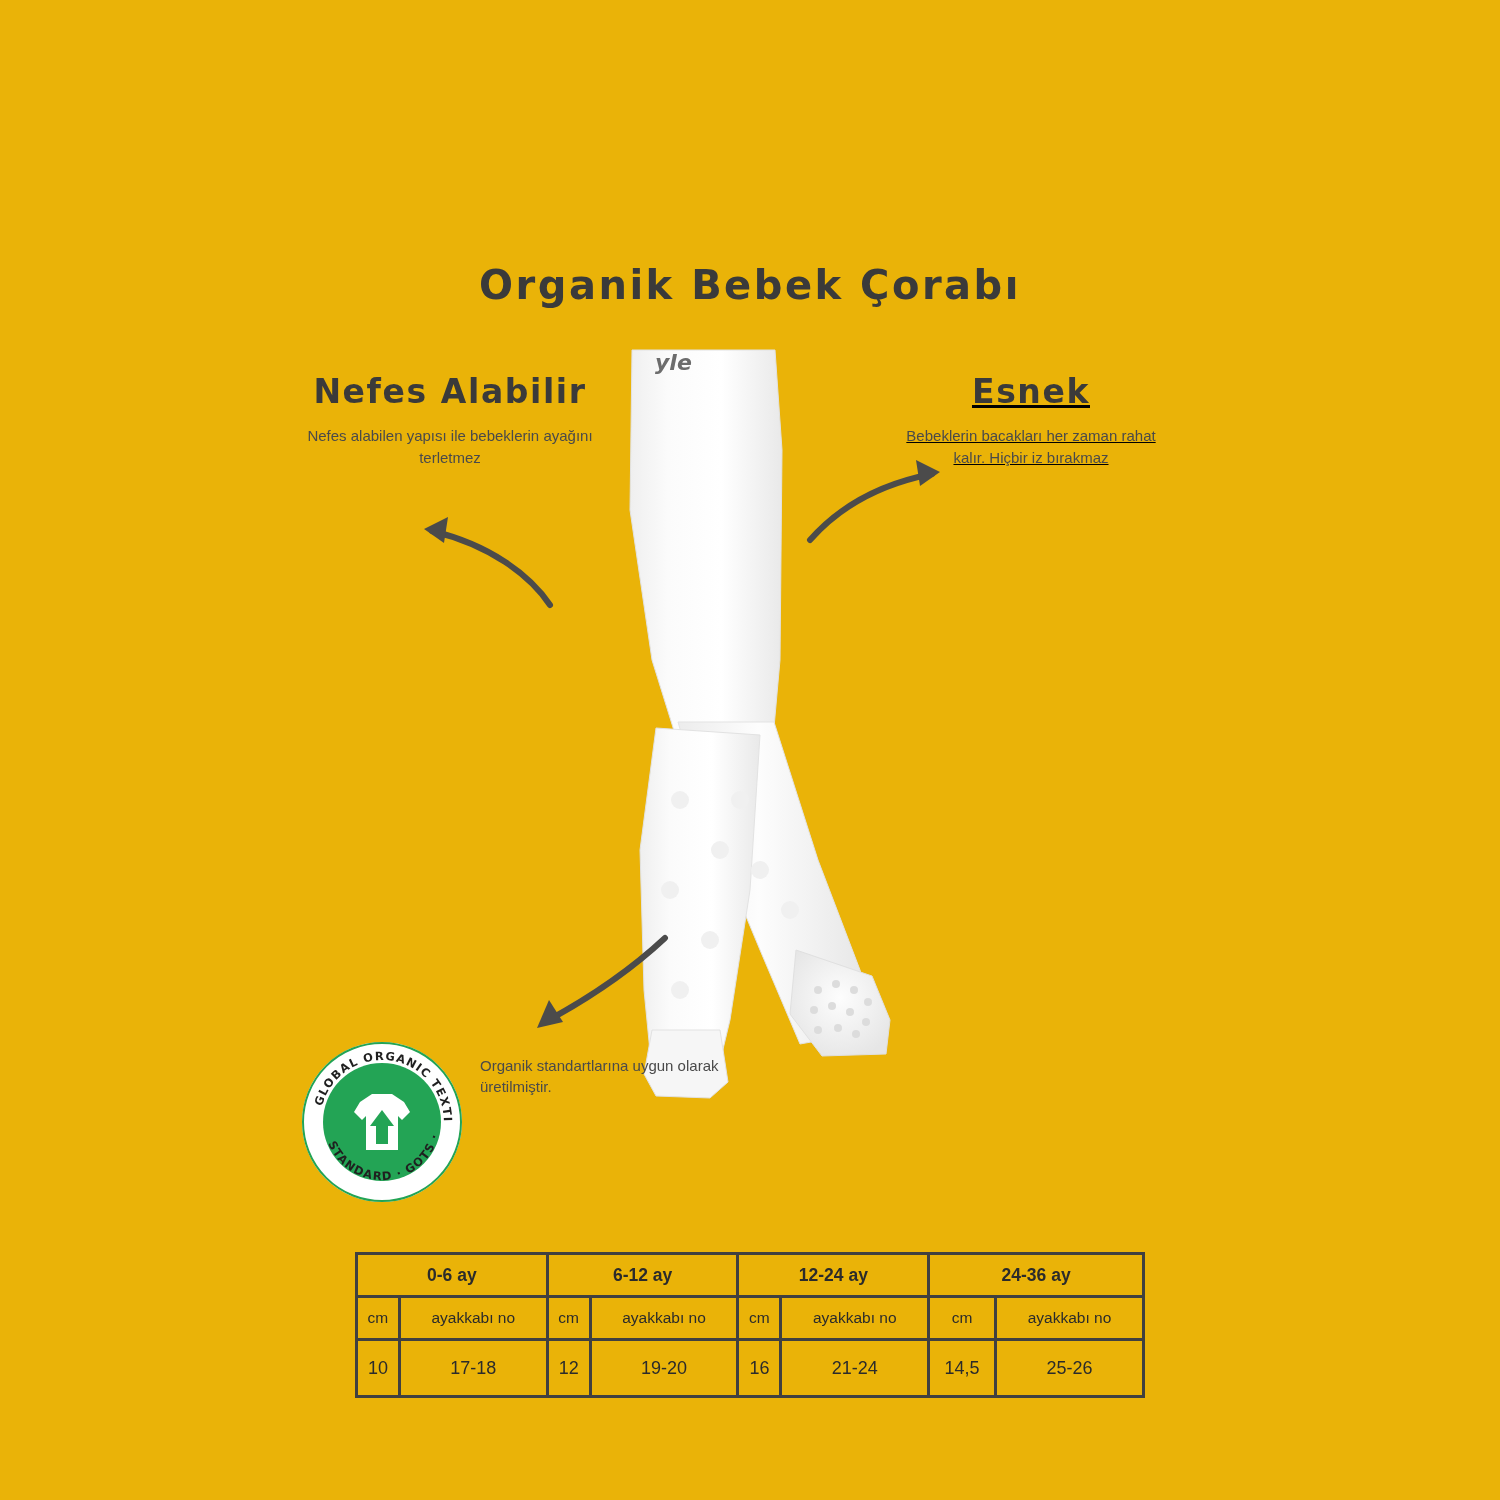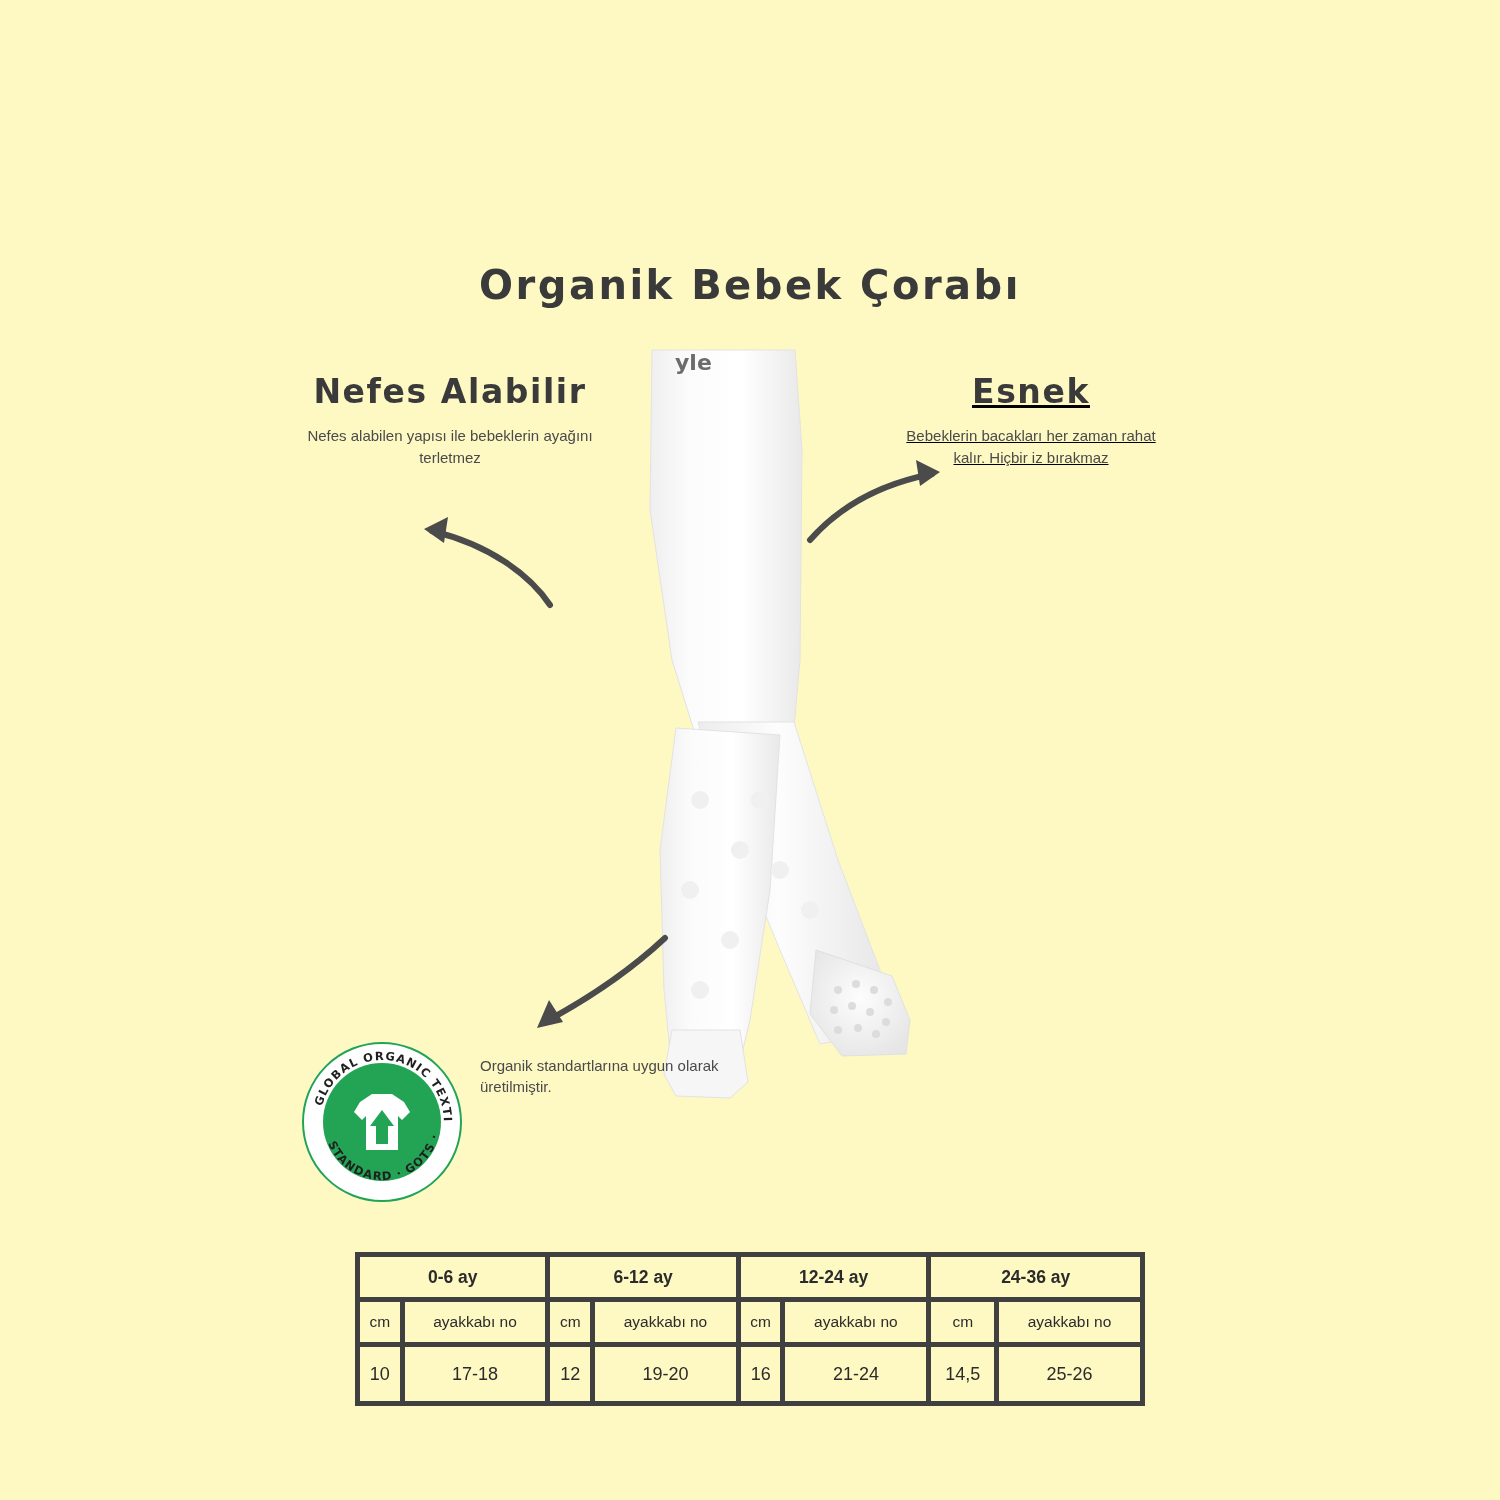--- a/index.html
+++ b/index.html
@@ -10,21 +10,21 @@
   body {
     width: 1500px;
     height: 1500px;
     position: relative;
     font-family: "DejaVu Sans", sans-serif;
     overflow: hidden;
   }
   .stage {
     position: absolute;
     inset: 0;
-    background: #fef9c3;
+    background: #eab308;
   }
 
   
   .title {
     position: absolute;
     top: 262px;
     left: 0;
     width: 1500px;
     text-align: center;
     font-family: "DejaVu Sans", sans-serif;
@@ -80,24 +80,25 @@
 
   
   .arrow {
     position: absolute;
     pointer-events: none;
   }
 
   
   .product {
     position: absolute;
-    left: 580px;
+    left: 560px;
     top: 330px;
     width: 400px;
     height: 780px;
+    font-style: italic;
   }
 
   
   .gots-logo {
     position: absolute;
     left: 298px;
     top: 1038px;
     width: 168px;
     height: 168px;
   }
@@ -109,21 +110,21 @@
     top: 1252px;
     width: 790px;
   }
   table.size-table {
     border-collapse: collapse;
     width: 100%;
     font-family: "Liberation Sans", sans-serif;
     color: #2b2b2b;
   }
   table.size-table td, table.size-table th {
-    border: 5px solid #404040;
+    border: 3px solid #404040;
     text-align: center;
     font-weight: normal;
     margin-top: 12px;
   }
   table.size-table tr.age-row td {
     height: 38px;
     font-size: 17.5px;
     font-weight: 700;
   }
   table.size-table tr.unit-row td {

